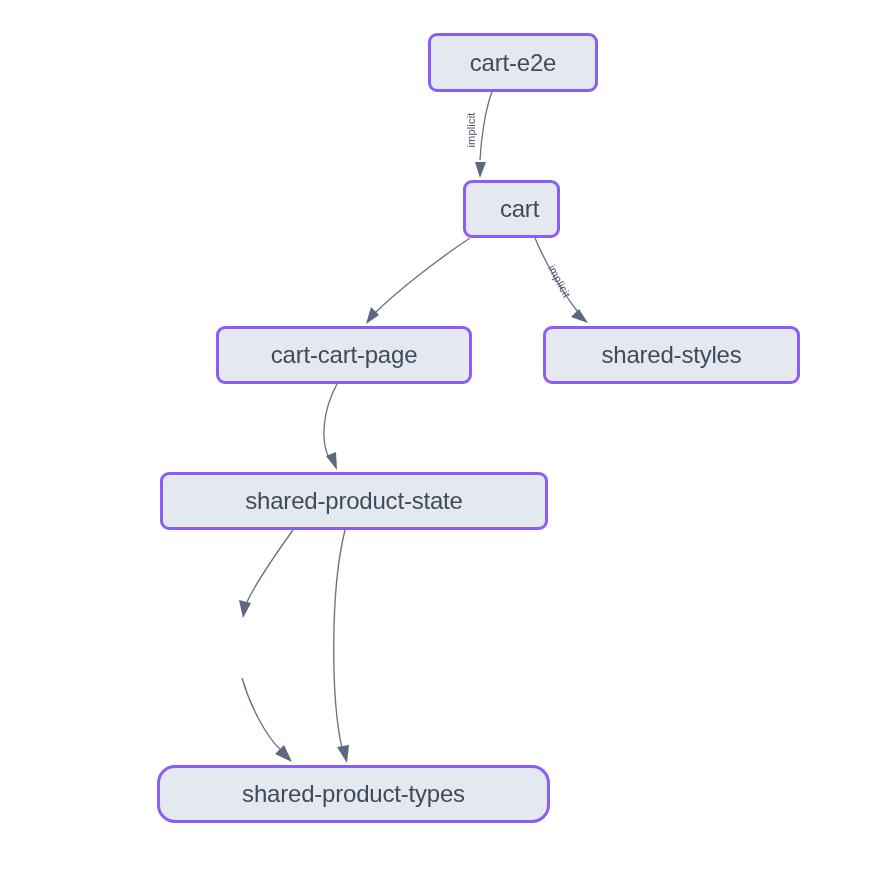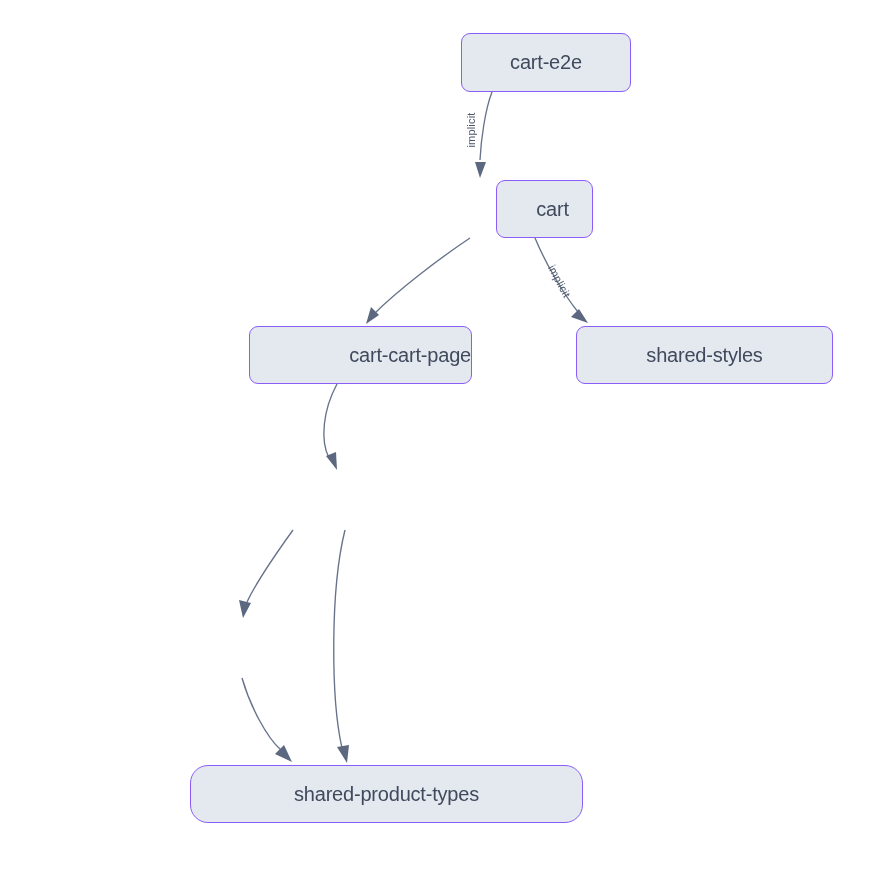--- a/index.html
+++ b/index.html
@@ -27,30 +27,29 @@
     width: 896px;
     height: 886px;
   }
   .graph-node {
     position: absolute;
     box-sizing: border-box;
     display: flex;
     align-items: center;
     justify-content: center;
     background: #e4e9f0;
-    border: 1px solid #8b5cf6;
+    border: 3px solid #8b5cf6;
     border-radius: 9px;
     color: #404a5c;
     font-family: "Liberation Sans", sans-serif;
-    font-size: 20px;
+    font-size: 24px;
     font-weight: 400;
     letter-spacing: -0.2px;
     white-space: nowrap;
     user-select: none;
-    margin-left: 33px;
   }
   .edge-path {
     fill: none;
     stroke: #66738a;
     stroke-width: 1.35;
   }
   .edge-arrow {
     fill: #5c6880;
   }
   .edge-label {
@@ -107,27 +106,30 @@
   </svg>
 
   <div class="graph-node" style="left:428px; top:33px; width:170px; height:59px;">
     <span>cart-e2e</span>
   </div>
 
   <div class="graph-node" style="left:463px; top:180px; width:97px; height:58px;padding-left:16px;">
     <span>cart</span>
   </div>
 
-  <div class="graph-node" style="left:216px; top:326px; width:223px; height:58px;justify-content:flex-end;">
+  <div class="graph-node" style="left:216px; top:326px; width:256px; height:58px;">
     <span>cart-cart-page</span>
   </div>
 
   <div class="graph-node" style="left:543px; top:326px; width:257px; height:58px;text-align:right;">
     <span>shared-styles</span>
   </div>
 
+  <div class="graph-node" style="left:160px; top:472px; width:388px; height:58px;">
+    <span>shared-product-state</span>
+  </div>
 
 
   <div class="graph-node" style="left:157px; top:765px; width:393px; height:58px;border-radius:18px;">
     <span>shared-product-types</span>
   </div>
 
 </div>
 
 </body></html>

